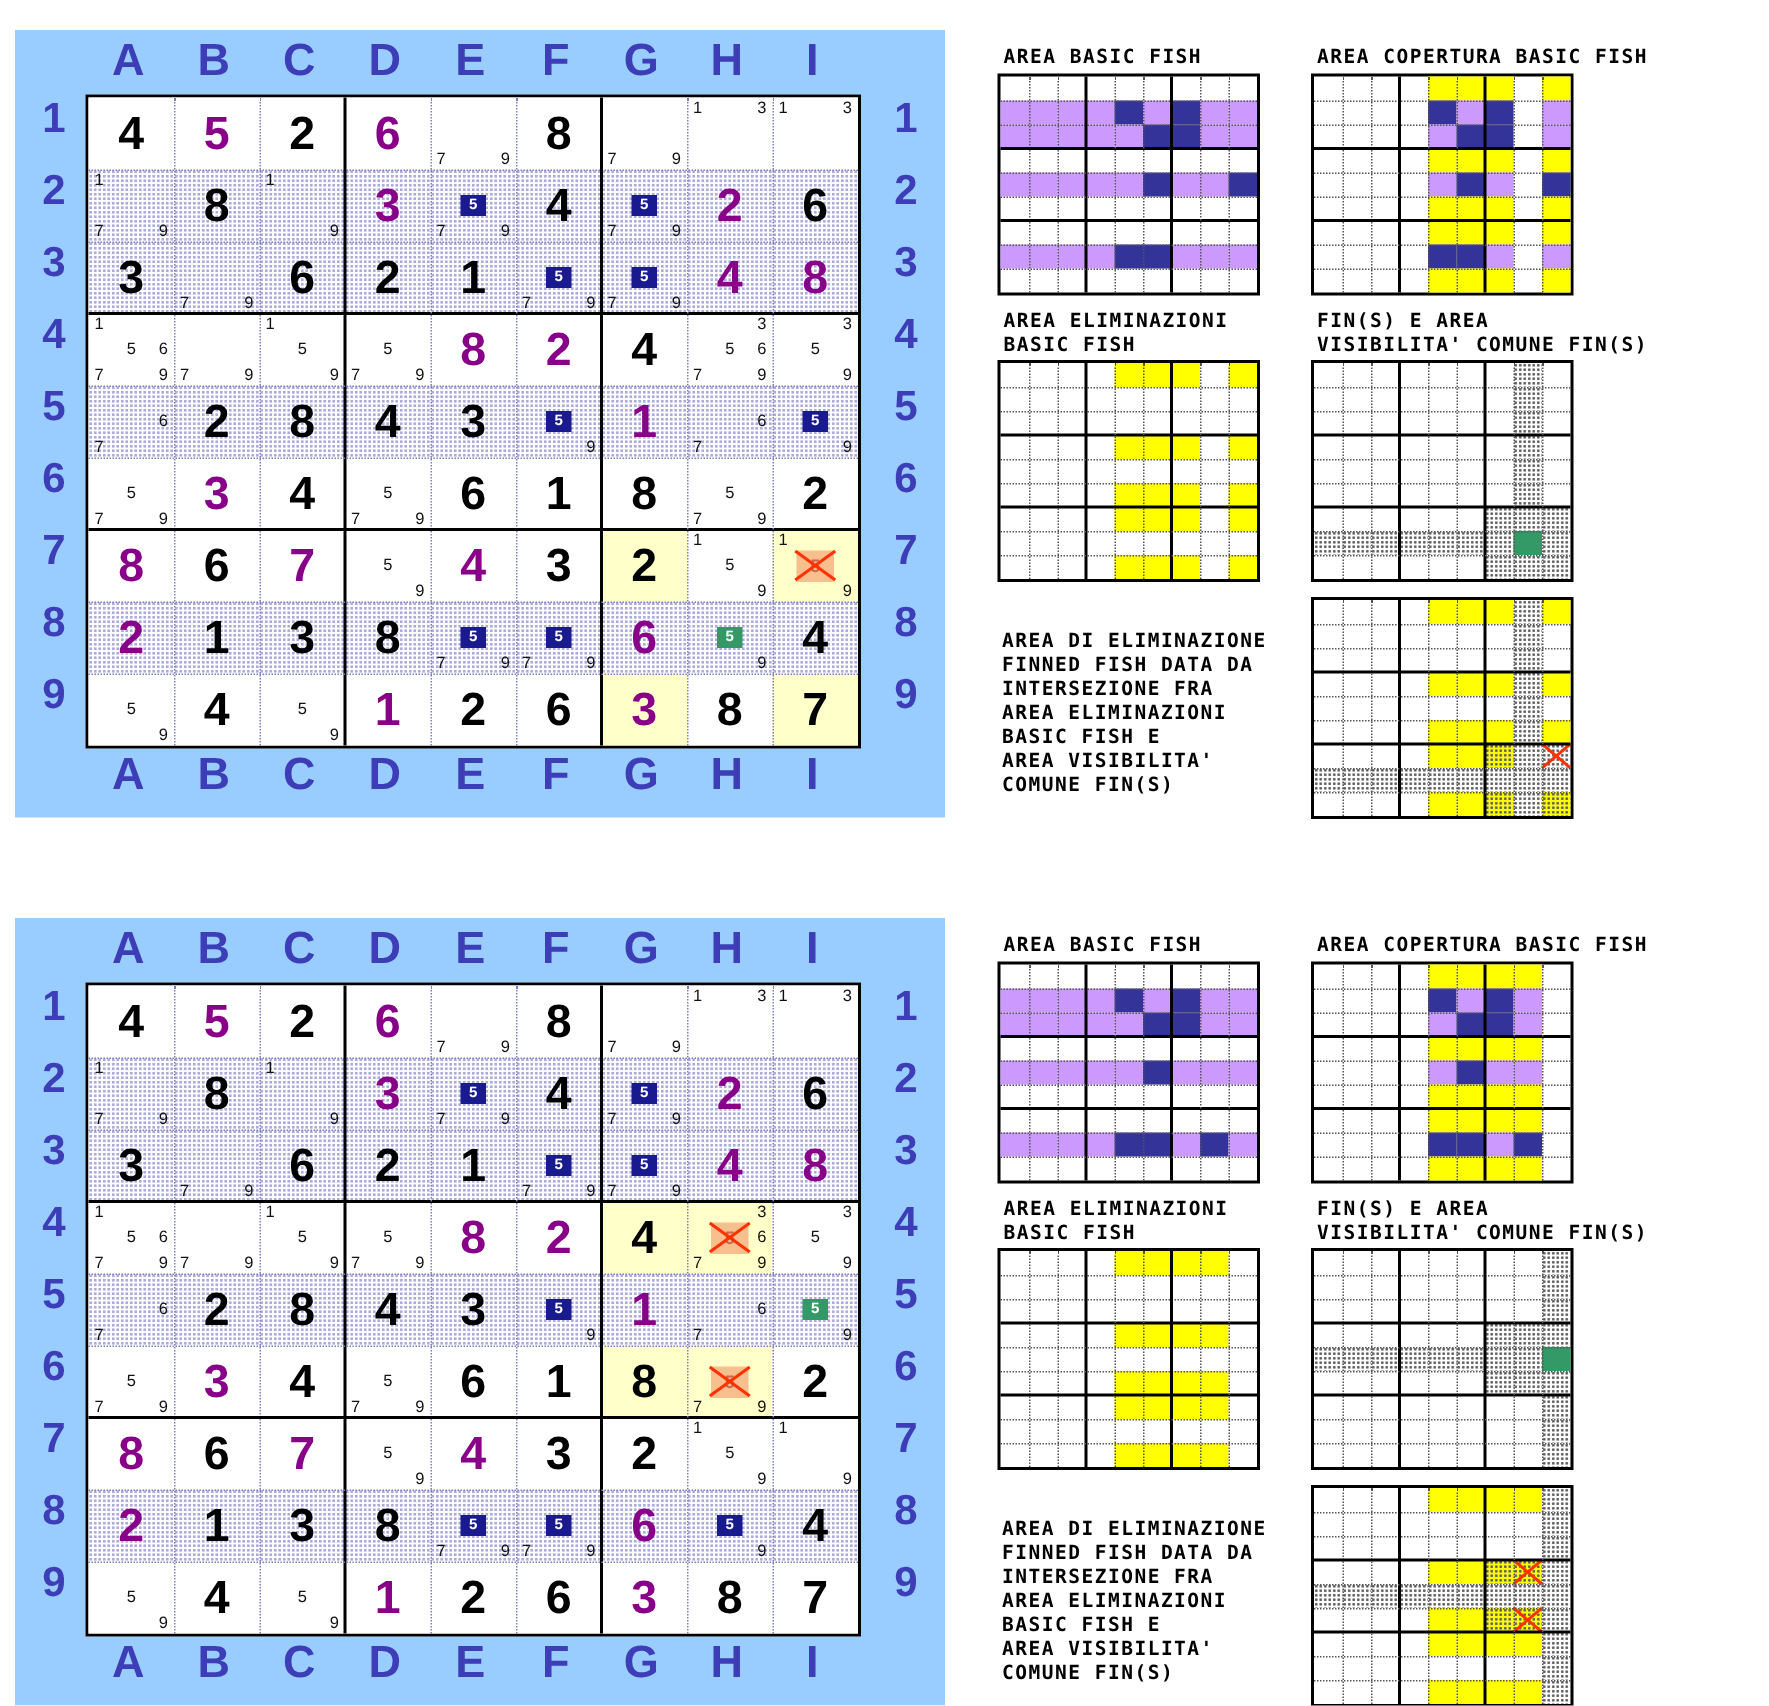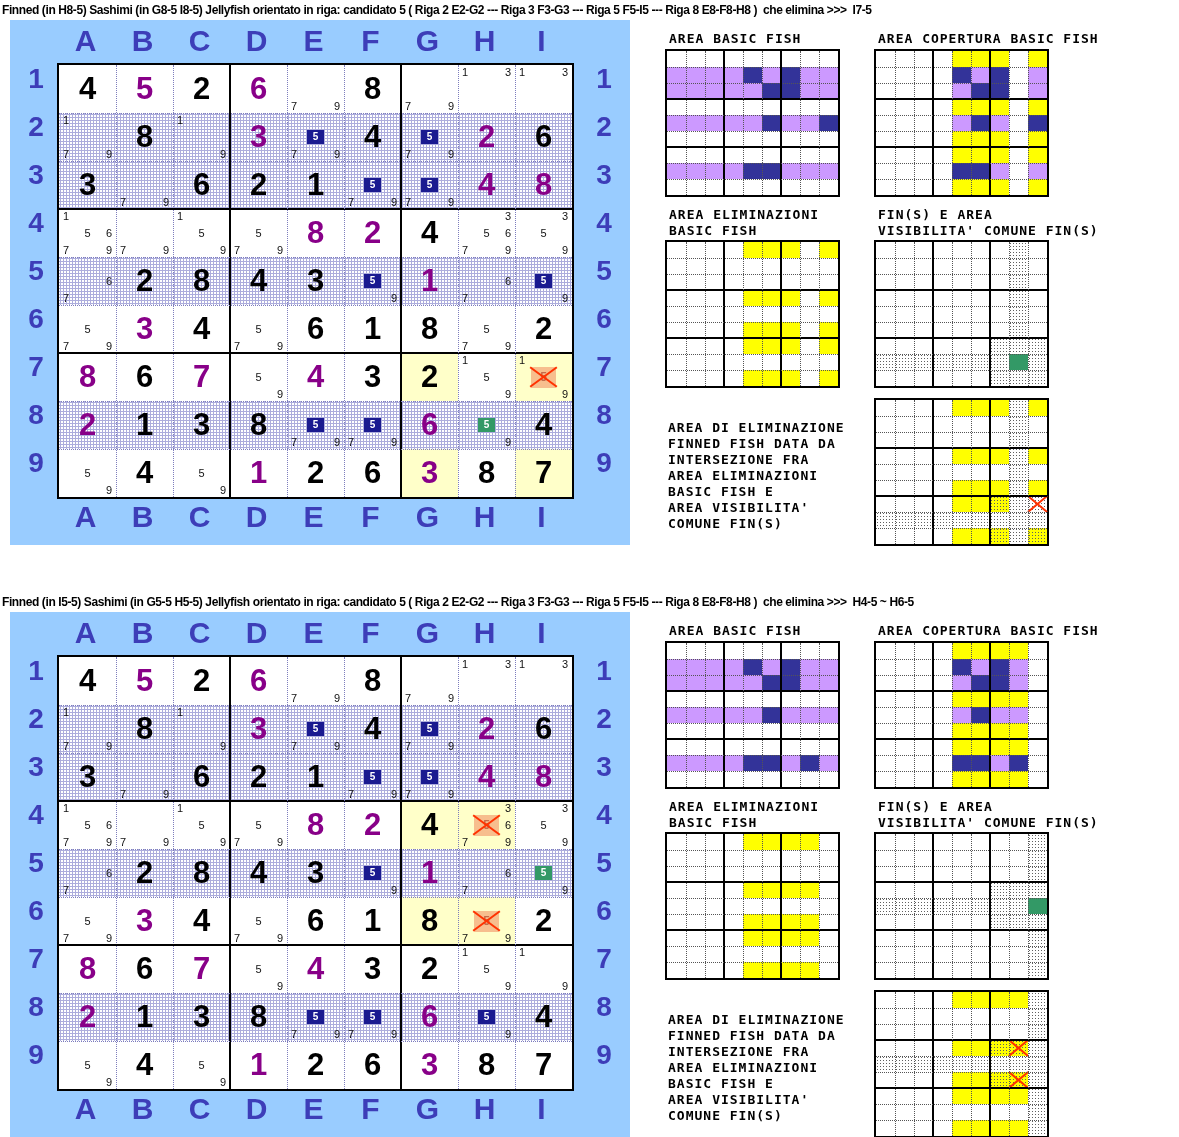--- a/index.html
+++ b/index.html
@@ -60,21 +60,20 @@
   .ml.h{left:0;width:100%;height:0;border-top:1px dotted #555;}
   .ml.v.thick{border-left:2px solid #000;}
   .ml.h.thick{border-top:2px solid #000;}
   .note{position:absolute;left:668px;top:420px;font:bold 13px "DejaVu Sans Mono",monospace;
         letter-spacing:1px;line-height:16px;color:#000;white-space:pre;}
 </style>
 </head>
 <body>
 
 <div class="panel" style="top:0">
-  <div class="ptitle">Finned (in H8-5) Sashimi (in G8-5 I8-5) Jellyfish orientato in riga: candidato 5 ( Riga 2 E2-G2 --- Riga 3 F3-G3 --- Riga 5 F5-I5 --- Riga 8 E8-F8-H8 )  che elimina &gt;&gt;&gt;  I7-5</div>
 <div class="board">
       <div class="colhdr" style="left: 47px; top: 4px;">A</div>
       <div class="colhdr" style="left: 47px; top: 480px;">A</div>
       <div class="colhdr" style="left: 104px; top: 4px;">B</div>
       <div class="colhdr" style="left: 104px; top: 480px;">B</div>
       <div class="colhdr" style="left: 161px; top: 4px;">C</div>
       <div class="colhdr" style="left: 161px; top: 480px;">C</div>
       <div class="colhdr" style="left: 218px; top: 4px;">D</div>
       <div class="colhdr" style="left: 218px; top: 480px;">D</div>
       <div class="colhdr" style="left: 275px; top: 4px;">E</div>
@@ -1217,21 +1216,20 @@
     </div>
     <div class="note">AREA DI ELIMINAZIONE
 FINNED FISH DATA DA
 INTERSEZIONE FRA
 AREA ELIMINAZIONI
 BASIC FISH E
 AREA VISIBILITA'
 COMUNE FIN(S)</div>
   </div>
 <div class="panel" style="top:592px">
-  <div class="ptitle">Finned (in I5-5) Sashimi (in G5-5 H5-5) Jellyfish orientato in riga: candidato 5 ( Riga 2 E2-G2 --- Riga 3 F3-G3 --- Riga 5 F5-I5 --- Riga 8 E8-F8-H8 )  che elimina &gt;&gt;&gt;  H4-5 ~ H6-5</div>
 <div class="board">
       <div class="colhdr" style="left: 47px; top: 4px;">A</div>
       <div class="colhdr" style="left: 47px; top: 480px;">A</div>
       <div class="colhdr" style="left: 104px; top: 4px;">B</div>
       <div class="colhdr" style="left: 104px; top: 480px;">B</div>
       <div class="colhdr" style="left: 161px; top: 4px;">C</div>
       <div class="colhdr" style="left: 161px; top: 480px;">C</div>
       <div class="colhdr" style="left: 218px; top: 4px;">D</div>
       <div class="colhdr" style="left: 218px; top: 480px;">D</div>
       <div class="colhdr" style="left: 275px; top: 4px;">E</div>

